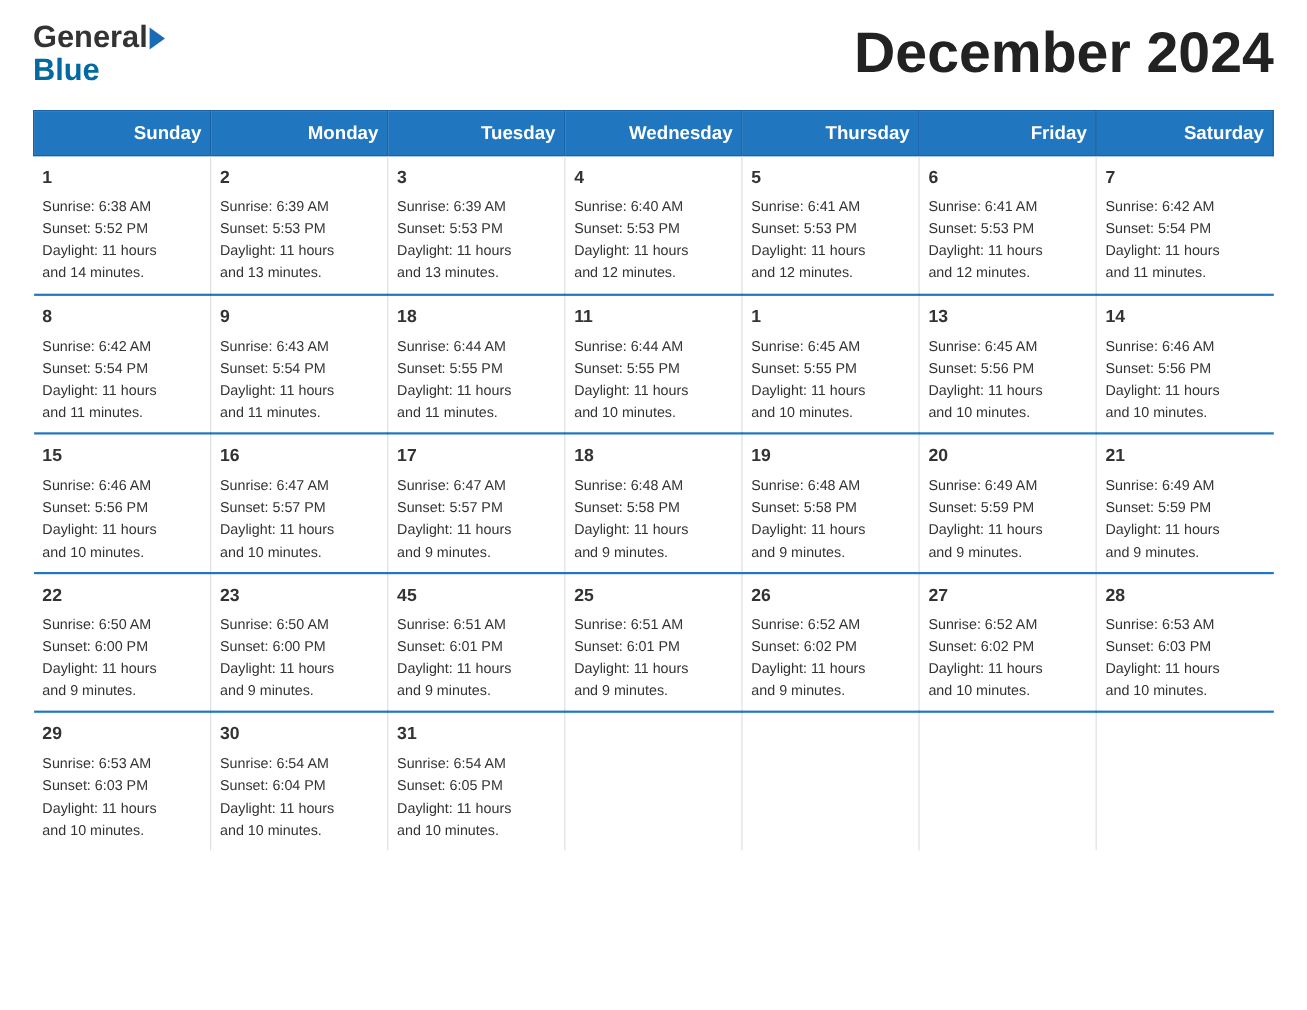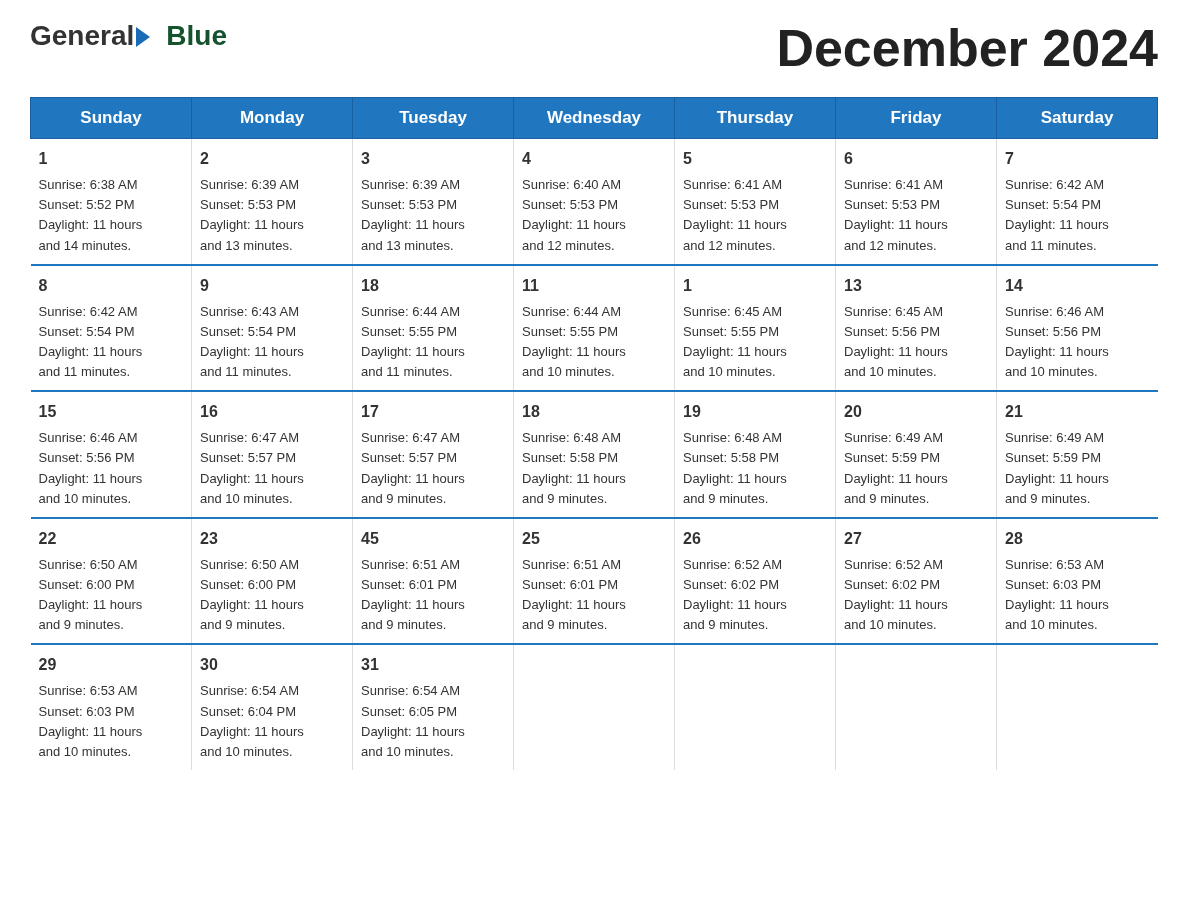--- a/index.html
+++ b/index.html
@@ -31,31 +31,30 @@
       width: 0;
       height: 0;
       border-left: 14px solid #1a6bb5;
       border-top: 10px solid transparent;
       border-bottom: 10px solid transparent;
       margin-left: 2px;
       margin-top: 2px;
     }
     .logo-wrapper {
       display: flex;
-      flex-direction: row;
+      flex-direction: column;
     }
     .logo-row {
       display: flex;
       align-items: center;
     }
     .logo-blue {
-      color: #14532d;
+      color: #0369a1;
       font-size: 28px;
       font-weight: bold;
-      margin-left: 16px;
     }
     .title-block {
       text-align: center;
     }
     .month-title {
       font-size: 52px;
       font-weight: bold;
       color: #222;
       line-height: 1.1;
     }
@@ -68,21 +67,21 @@
       width: 100%;
       border-collapse: collapse;
       table-layout: fixed;
     }
     thead tr {
       background-color: #2176c0;
       color: #fff;
     }
     thead th {
       padding: 10px 8px;
-      text-align: center;
+      text-align: right;
       font-size: 17px;
       font-weight: bold;
       border: 1px solid #1a5fa0;
     }
     tbody tr {
       border-bottom: 2px solid #2176c0;
     }
     tbody td {
       vertical-align: top;
       padding: 8px 8px;

